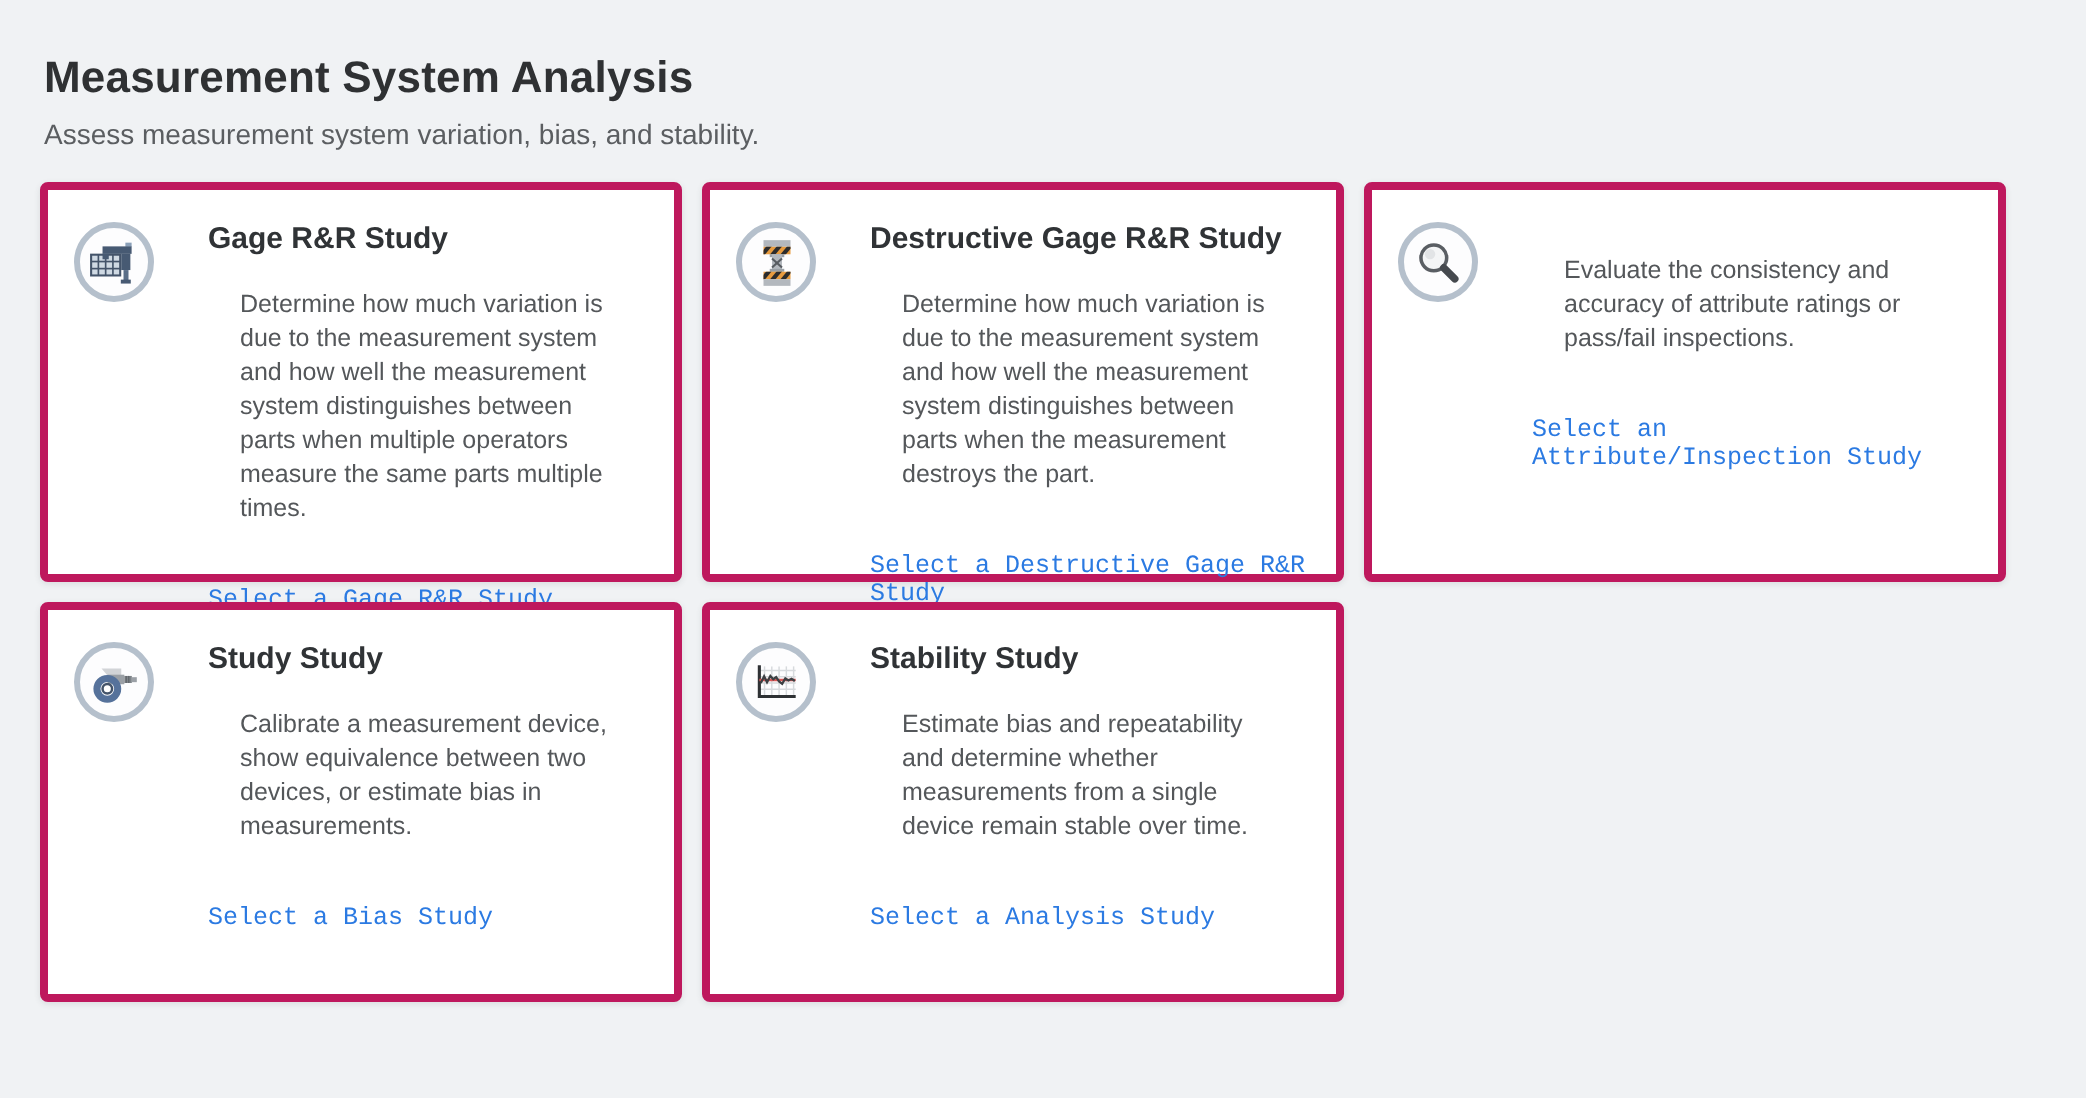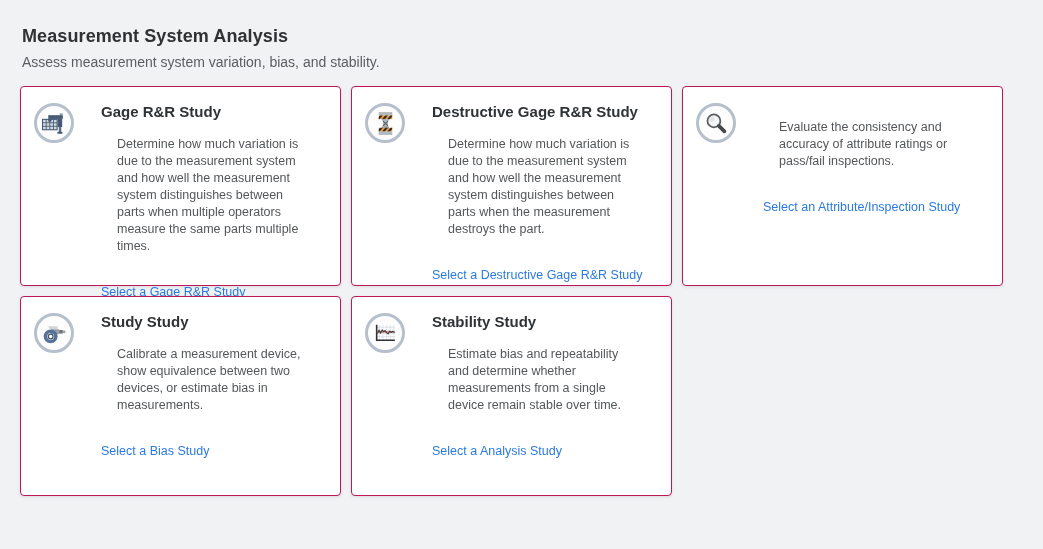--- a/index.html
+++ b/index.html
@@ -9,42 +9,42 @@
     height: 549px;
     background: #f0f2f4;
     font-family: "Liberation Sans", sans-serif;
     overflow: hidden;
   }
   .page {
     padding-top: 26px;
   }
   .page-title {
     margin: 0 0 0 22px;
-    font-size: 18px;
+    font-size: 22px;
     font-weight: 700;
     color: #2f3133;
     letter-spacing: 0.1px;
   }
   .page-subtitle {
     margin: 7px 0 0 22px;
     font-size: 14px;
     color: #5b5e61;
   }
   .card-grid {
     margin: 16px 0 0 20px;
     display: grid;
     grid-template-columns: repeat(3, 321px);
     grid-auto-rows: 200px;
     gap: 10px;
   }
   .card {
     position: relative;
     box-sizing: border-box;
     background: #ffffff;
-    border: 1px solid #be185d;
+    border: 4px solid #be185d;
     border-radius: 4px;
     box-shadow: 0 1px 3px rgba(60,64,67,0.12);
     padding: 16px 14px 14px 80px;
   }
   .icon-circle {
     position: absolute;
     left: 13px;
     top: 16px;
     width: 40px;
     height: 40px;
@@ -68,20 +68,21 @@
     line-height: 17px;
     color: #54575a;
   }
   .card-link {
     display: inline-block;
     margin-top: 14px;
     font-size: 12.5px;
     color: #2b7ae2;
     text-decoration: none;
     cursor: pointer;
+    font-family: Liberation Mono, monospace;
   }
 </style>
 </head>
 <body>
 
 <div class="page">
 
   <h1 class="page-title">Measurement System Analysis</h1>
   <div class="page-subtitle">Assess measurement system variation, bias, and stability.</div>
 

